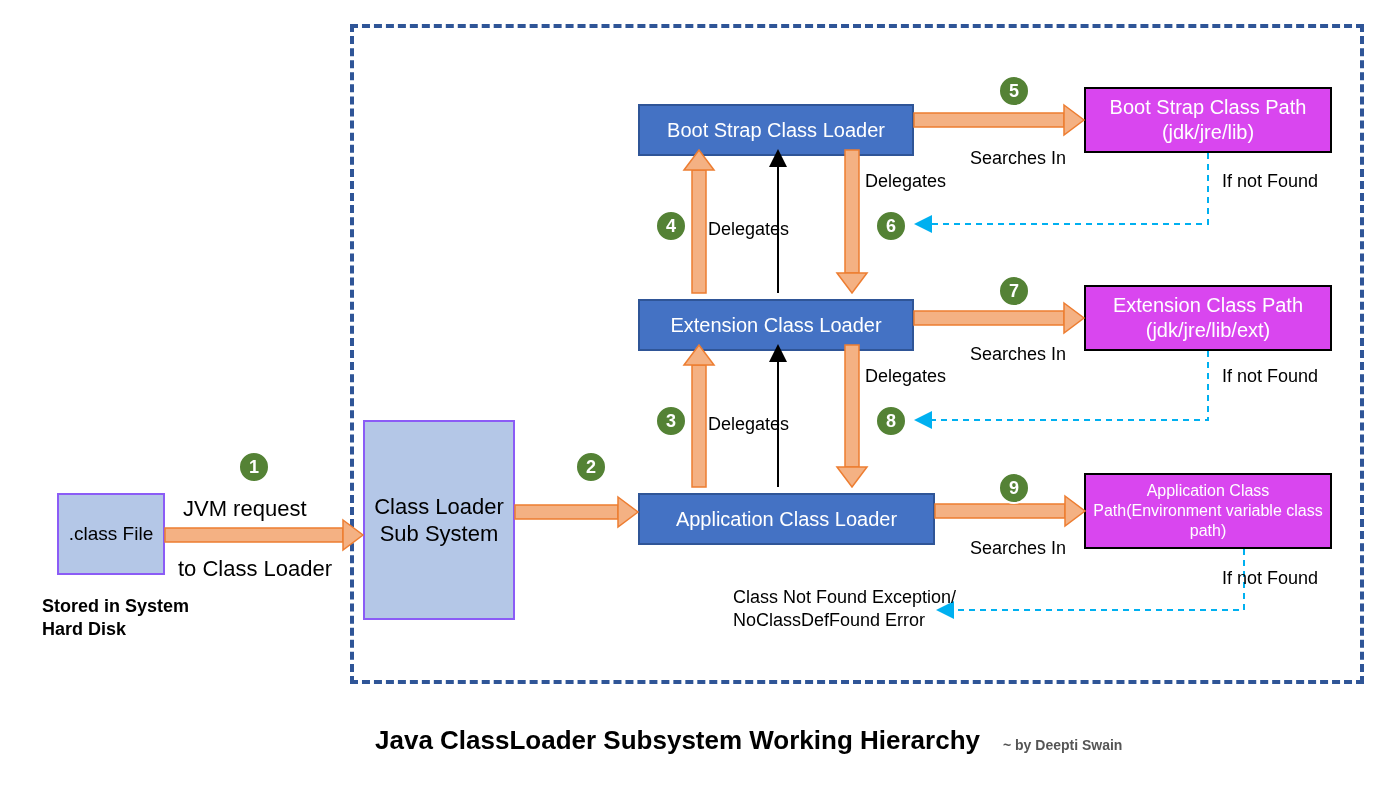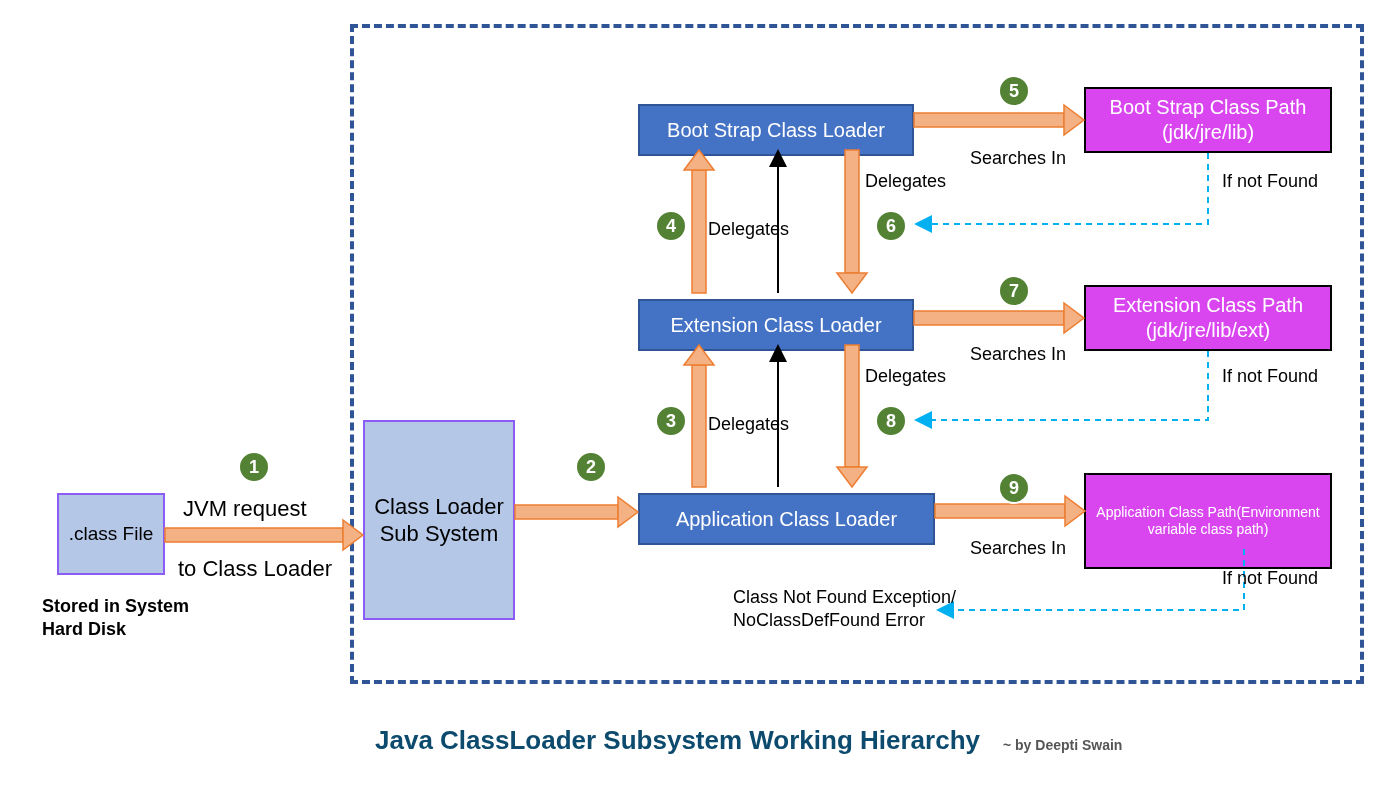--- a/index.html
+++ b/index.html
@@ -64,21 +64,21 @@
     position: absolute;
     color: #000;
     font-size: 18px;
     line-height: 1.3;
     z-index: 15;
   }
   .title {
     position: absolute;
     font-weight: 700;
     font-size: 26px;
-    color: #0c4a6e;
+    color: #000000;
   }
   .byline {
     position: absolute;
     font-size: 14px;
     color: #555;
     font-weight: bold;
   }
   svg.arrows {
     position: absolute;
     inset: 0;
@@ -107,21 +107,21 @@
   <div class="box blue-box" style="left:638px; top:293px; width:276px; height:52px; font-size:20px;">Extension Class Loader</div>
 
   <div class="box blue-box" style="left:638px; top:487px; width:297px; height:52px; font-size:20px;">Application Class Loader</div>
 
   <div class="box darkblue-box" style="left:1084px; top:87px; width:248px; height:66px; font-size:20px; white-space:pre-line;">Boot Strap Class Path
 (jdk/jre/lib)</div>
 
   <div class="box darkblue-box" style="left:1084px; top:285px; width:248px; height:66px; font-size:20px; white-space:pre-line;text-align:center;">Extension Class Path
 (jdk/jre/lib/ext)</div>
 
-  <div class="box darkblue-box" style="left:1084px; top:473px; width:248px; height:96px; font-size:14px;">Application Class Path(Environment variable class path)</div>
+  <div class="box darkblue-box" style="left:1084px; top:473px; width:248px; height:76px; font-size:16px;">Application Class Path(Environment variable class path)</div>
 
   <div class="label" style="left:183px; top:495px; font-size:22px;">JVM request</div>
   <div class="label" style="left:178px; top:555px; font-size:22px;">to Class Loader</div>
 
   <div class="label" style="left:708px; top:413px;">Delegates</div>
   <div class="label" style="left:708px; top:218px;">Delegates</div>
 
   <div class="label" style="left:865px; top:170px;">Delegates</div>
   <div class="label" style="left:865px; top:365px;">Delegates</div>
 

